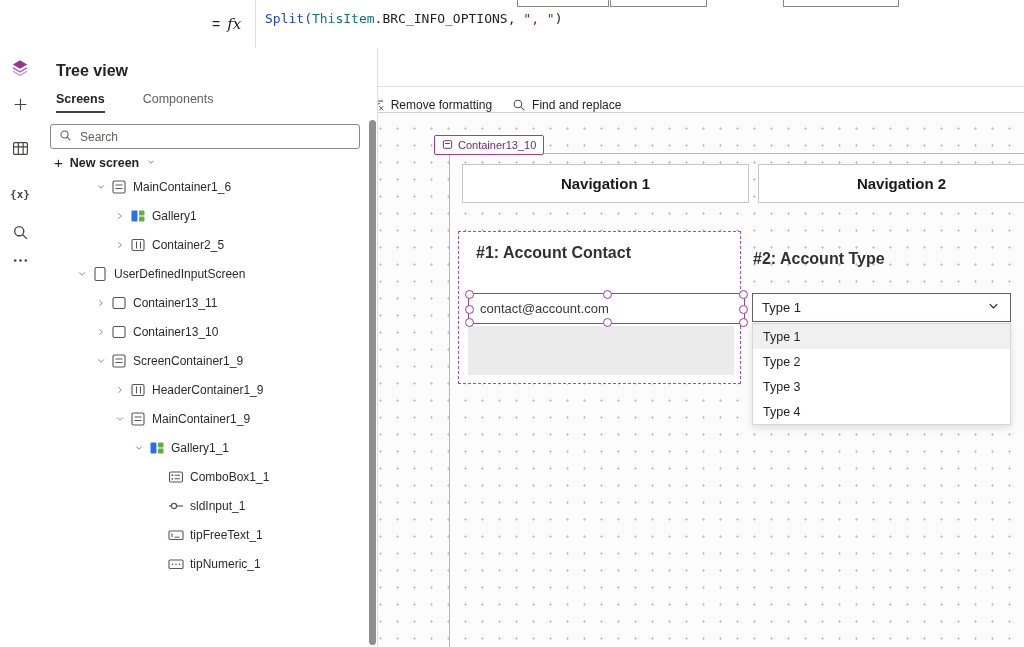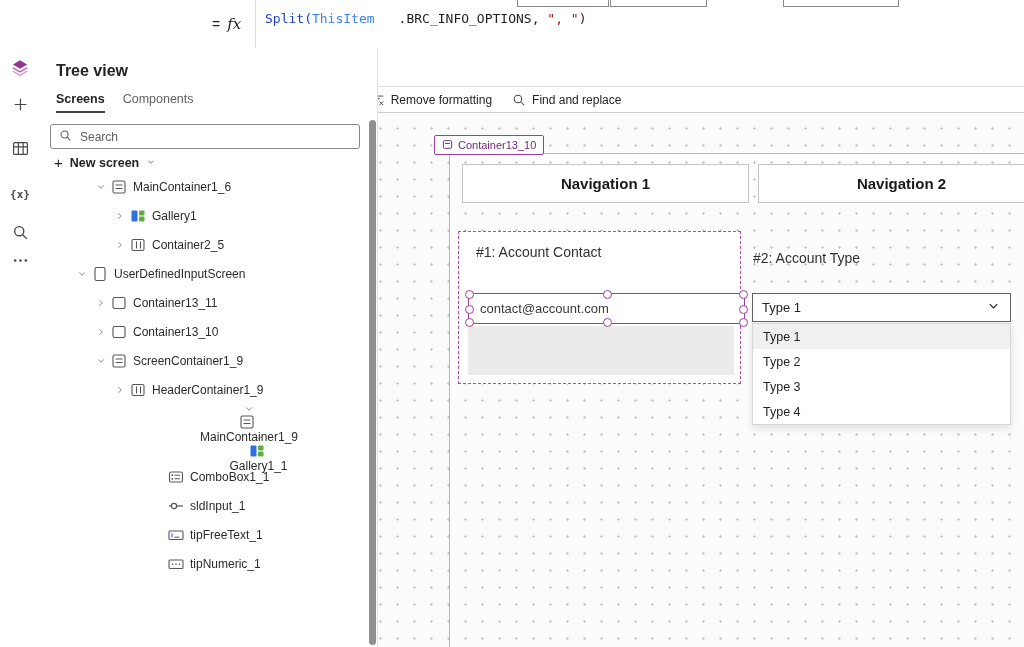--- a/index.html
+++ b/index.html
@@ -15,33 +15,33 @@
   .eqfx .fx{font-family:"DejaVu Serif",serif;font-style:italic;font-size:15px;}
   .formula-editor{position:absolute;left:255px;top:0;width:769px;height:87px;background:#fff;
     border-left:1px solid #e1dfdd;border-bottom:1px solid #e1dfdd;box-sizing:border-box;
     padding:11px 0 0 9px;font-family:"DejaVu Sans Mono",monospace;font-size:13px;white-space:pre;}
   .top-frag{position:absolute;top:-3px;height:8px;background:#fff;border:1px solid #8a8886;z-index:6;}
 
   
   #format-toolbar{position:absolute;left:255px;top:87px;width:769px;height:26px;background:#fff;
     border-left:1px solid #e1dfdd;border-bottom:1px solid #d1cfcd;box-sizing:border-box;
     display:flex;align-items:center;padding-left:4px;}
-  .tb-btn{display:flex;align-items:center;gap:6px;font-size:12px;color:#242424;padding:0 10px;height:100%;cursor:default;}
+  .tb-btn{display:flex;align-items:flex-end;gap:6px;font-size:12px;color:#242424;padding:0 10px;height:100%;cursor:default;}
   .tb-ic{display:flex;align-items:center;}
 
   
   #left-rail{position:absolute;left:0;top:48px;width:40px;height:599px;background:#fff;}
   .rail-item{position:absolute;left:6px;width:28px;height:28px;display:flex;align-items:center;justify-content:center;}
   .braces{font-family:"DejaVu Sans Mono",monospace;font-size:11px;font-weight:700;color:#484644;}
 
   
   .tree-panel{position:absolute;left:40px;top:48px;width:338px;height:599px;background:#fff;
     border-right:1px solid #e1dfdd;box-sizing:border-box;}
   .tree-title{position:absolute;left:16px;top:14px;font-size:16px;font-weight:700;color:#242424;text-align:right;}
-  .tabs{position:absolute;left:16px;top:44px;display:flex;gap:18px;font-size:12.5px;}
+  .tabs{position:absolute;left:16px;top:44px;display:flex;gap:38px;font-size:12.5px;}
   .tab{color:#616161;padding-bottom:5px;border-bottom:2px solid transparent;}
   .tab.active{color:#242424;font-weight:700;border-bottom:2px solid #424242;}
   .search-box{position:absolute;left:10px;top:76px;width:310px;height:25px;border:1px solid #8a8886;
     border-radius:3px;background:#fff;display:flex;align-items:center;gap:6px;padding:0 8px;box-sizing:border-box;}
   .search-box input{border:none;outline:none;flex:1;font-size:12px;font-family:"Liberation Sans",sans-serif;color:#201f1e;background:transparent;}
   .search-box input::placeholder{color:#605e5c;}
   .new-screen{position:absolute;left:14px;top:106px;display:flex;align-items:center;gap:7px;
     font-size:12.5px;font-weight:700;color:#242424;}
   .new-screen .plus{font-size:15px;font-weight:400;color:#242424;}
   #tree-items{position:absolute;left:16px;top:124px;width:330px;}
@@ -59,21 +59,21 @@
     background-size:17px 17px;background-position:11px 7px;}
   .sel-outline{position:absolute;left:71px;top:40px;width:960px;height:720px;border:1px solid #d2a6d2;z-index:0;}
   .chip{position:absolute;left:56px;top:22px;height:18px;padding:0 7px;background:#fff;border:1px solid #9a3f9a;
     border-radius:2px;display:inline-flex;align-items:center;gap:5px;font-size:11px;color:#742774;z-index:5;}
   .nav-btn{position:absolute;top:51px;height:39px;width:287px;background:#fff;border:1px solid #c8c6c4;
     box-sizing:border-box;display:flex;align-items:center;justify-content:center;
     font-size:15px;font-weight:700;color:#1a1a1a;z-index:1;}
   #nav1{left:84px;} #nav2{left:380px;}
   .card1{position:absolute;left:80px;top:118px;width:283px;height:153px;border:1px dashed #a94ca9;
     background:#fff;box-sizing:border-box;z-index:1;}
-  .card-title{font-size:14px;color:#323130;}
+  .card-title{font-size:16px;color:#323130;font-weight:bold;}
   .card1 .card-title{position:absolute;left:17px;top:12px;}
   .canvas-input{position:absolute;left:9px;top:61px;width:264px;height:29px;background:#fff;
     border:1px solid #9a3f9a;display:flex;align-items:center;padding-left:11px;font-size:13px;color:#3b3a39;}
   .h{position:absolute;width:7px;height:7px;background:#fff;border:1px solid #9f3c9f;border-radius:50%;z-index:3;}
   .h-tl{left:-4px;top:-4px;} .h-tm{left:calc(50% - 4px);top:-4px;} .h-tr{right:-4px;top:-4px;}
   .h-ml{left:-4px;top:calc(50% - 4px);} .h-mr{right:-4px;top:calc(50% - 4px);}
   .h-bl{left:-4px;bottom:-4px;} .h-bm{left:calc(50% - 4px);bottom:-4px;} .h-br{right:-4px;bottom:-4px;}
   .gray-block{position:absolute;left:9px;top:94px;width:266px;height:49px;background:#ebebeb;}
   .card2-title{position:absolute;left:375px;top:137px;z-index:1;}
   .dd-closed{position:absolute;left:374px;top:180px;width:259px;height:29px;background:#fff;border:1px solid #616161;
@@ -86,21 +86,21 @@
 </style>
 </head>
 <body>
 
 <div id="app">
 
   <div class="eqfx">
     <span>=</span>
     <span class="fx">fx</span>
   </div>
-  <div class="formula-editor"><code id="formula"><span style="color: rgb(30, 64, 208);">Split(</span><span style="color: #3b82f6;">ThisItem</span><span style="color: rgb(32, 31, 30); margin-left: 24px;">.BRC_INFO_OPTIONS</span><span style="color: rgb(32, 31, 30);">, </span><span style="color: rgb(163, 21, 21);">", "</span><span style="color: rgb(32, 31, 30);">)</span></code></div>
+  <div class="formula-editor"><code id="formula"><span style="color: rgb(30, 64, 208);">Split(</span><span style="color: #0f766e;">ThisItem</span><span style="color: rgb(32, 31, 30);">.BRC_INFO_OPTIONS</span><span style="color: rgb(32, 31, 30);">, </span><span style="color: rgb(163, 21, 21);">", "</span><span style="color: rgb(32, 31, 30);">)</span></code></div>
   <div class="top-frag" style="left:517px;width:90px;"></div>
   <div class="top-frag" style="left:610px;width:95px;"></div>
   <div class="top-frag" style="left:783px;width:114px;"></div>
 
   <div id="format-toolbar">
       <div class="tb-btn">
         <span class="tb-ic">
           <svg width="14" height="14" viewBox="0 0 16 16" fill="none" xmlns="http://www.w3.org/2000/svg">
             <path d="M2 3.5h12M2 6.5h8M2 9.5h12M2 12.5h8" stroke="#484644" stroke-width="1.1"></path>
           </svg>
@@ -292,35 +292,35 @@
             </svg>
           </span>
           <span class="ticon">
             <svg width="16" height="16" viewBox="0 0 16 16" fill="none" xmlns="http://www.w3.org/2000/svg">
               <rect x="2" y="2.5" width="12" height="11" rx="1.5" stroke="#565656" stroke-width="1.1"></rect>
               <path d="M6.5 4.5v7M10.5 4.5v7" stroke="#565656" stroke-width="1.1"></path>
             </svg>
           </span>
           <span class="tlabel">HeaderContainer1_9</span>
         </div>
-        <div class="tree-row" style="padding-left: 56px; flex-direction: column;">
+        <div class="tree-row" style="padding-left: 56px;">
           <span class="chev">
             <svg width="10" height="10" viewBox="0 0 16 16" fill="none" xmlns="http://www.w3.org/2000/svg">
               <path d="M3.5 5.5L8 10l4.5-4.5" stroke="#616161" stroke-width="1.2"></path>
             </svg>
           </span>
           <span class="ticon">
             <svg width="16" height="16" viewBox="0 0 16 16" fill="none" xmlns="http://www.w3.org/2000/svg">
               <rect x="2" y="2" width="12" height="12" rx="1.5" stroke="#565656" stroke-width="1.1"></rect>
               <path d="M4.5 6h7M4.5 9.5h7" stroke="#565656" stroke-width="1.1"></path>
             </svg>
           </span>
           <span class="tlabel">MainContainer1_9</span>
         </div>
-        <div class="tree-row" style="padding-left: 75px; flex-direction: column;">
+        <div class="tree-row" style="padding-left: 75px;">
           <span class="chev">
             <svg width="10" height="10" viewBox="0 0 16 16" fill="none" xmlns="http://www.w3.org/2000/svg">
               <path d="M3.5 5.5L8 10l4.5-4.5" stroke="#616161" stroke-width="1.2"></path>
             </svg>
           </span>
           <span class="ticon">
             <svg width="16" height="16" viewBox="0 0 16 16" fill="none" xmlns="http://www.w3.org/2000/svg">
               <rect x="1.5" y="2.5" width="6" height="11" rx="1" fill="#2f6fde"></rect>
               <rect x="9" y="2.5" width="5.5" height="5" rx="1" fill="#62ad41"></rect>
               <rect x="9" y="8.5" width="5.5" height="5" rx="1" fill="#62ad41"></rect>

